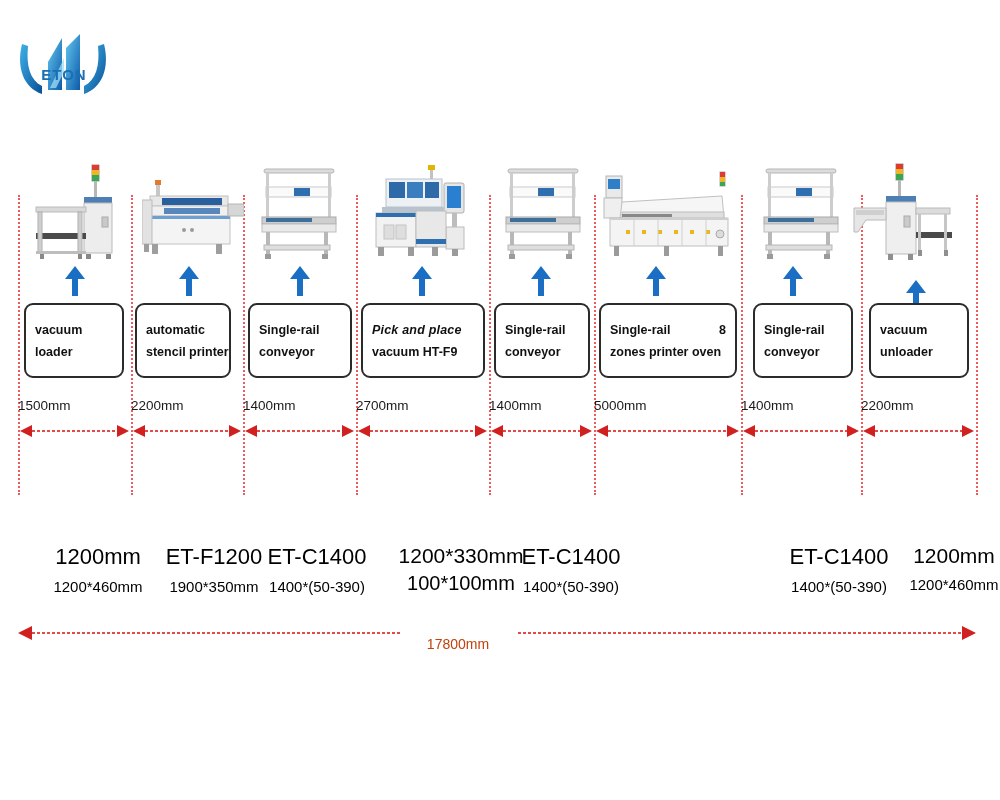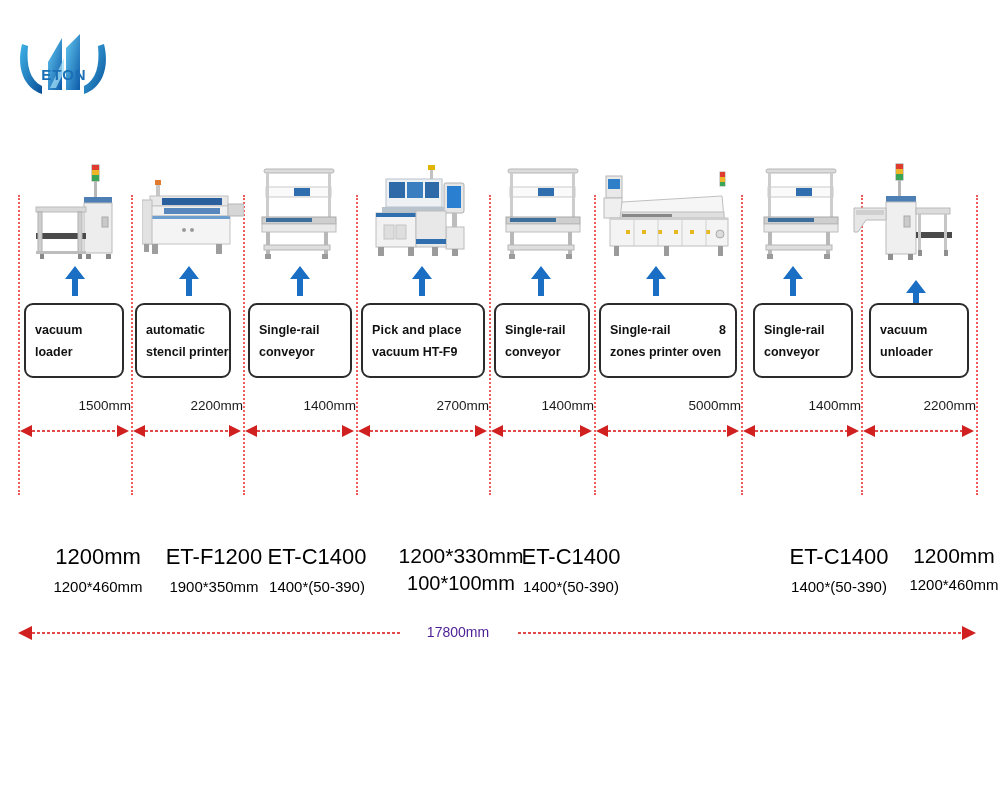--- a/index.html
+++ b/index.html
@@ -29,31 +29,31 @@
   .arrow-up{position:absolute;width:22px;height:30px;}
   .label-box{
     position:absolute;box-sizing:border-box;
     border:2px solid #2b2b2b;border-radius:9px;background:#fff;
     display:flex;flex-direction:column;justify-content:center;
     padding:6px 9px;
   }
   .label-box .l1,.label-box .l2{
     font-size:12.5px;font-weight:bold;color:#111;line-height:22px;white-space:nowrap;
   }
-  .label-box.spaced .l1{letter-spacing:.2px;}
+  .label-box.spaced .l1{letter-spacing:.2px;font-style:italic;}
   .label-box.split .l1{display:flex;justify-content:space-between;}
   .dim-text{
-    position:absolute;text-align:right;font-size:13.5px;color:#1a1a1a;
+    position:absolute;text-align:left;font-size:13.5px;color:#1a1a1a;
     white-space:nowrap;
   }
   .dim-arrow{position:absolute;height:14px;}
   
   #total-arrow{position:absolute;left:18px;top:485px;width:958px;height:16px;}
   #total-text{
-    position:absolute;top:484px;text-align:center;font-size:14px;color:#4c1d95;
+    position:absolute;top:496px;text-align:center;font-size:14px;color:#c2410c;
     white-space:nowrap;
   }
   
   #specs{position:absolute;left:0;top:536px;width:1000px;height:90px;margin-left:28px;}
   .spec{position:absolute;white-space:nowrap;color:#000;}
   .spec .s1{display:block;}
   .spec .s2{display:block;}
 </style>
 </head>
 <body>

